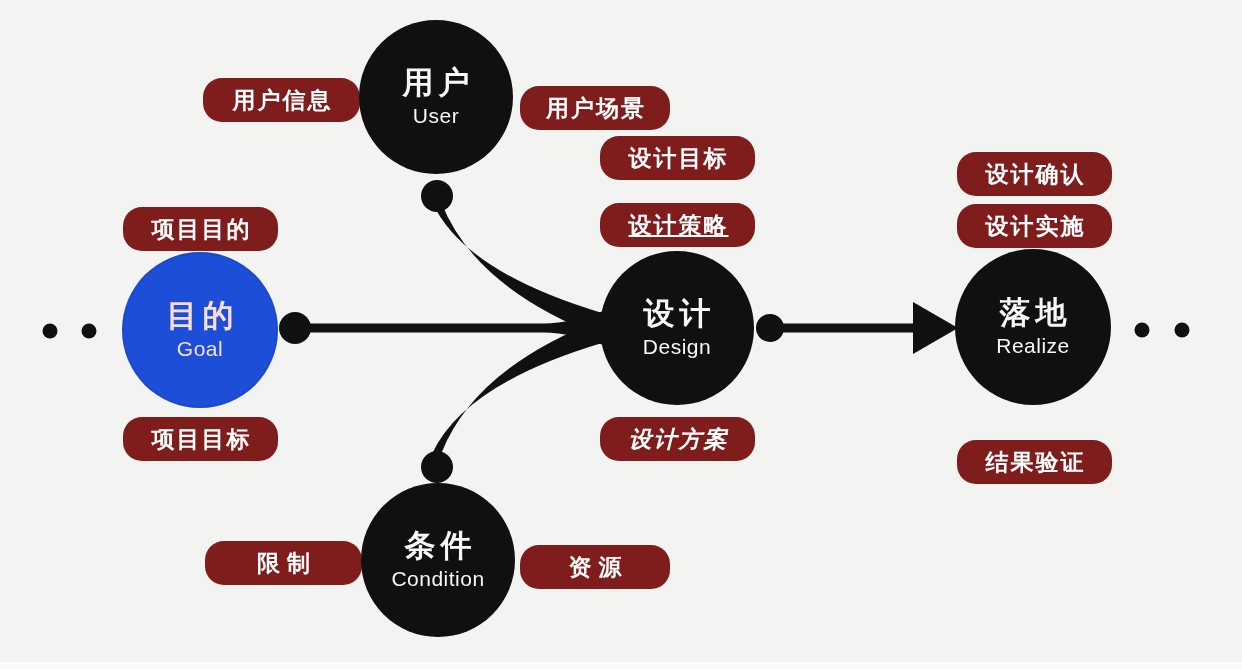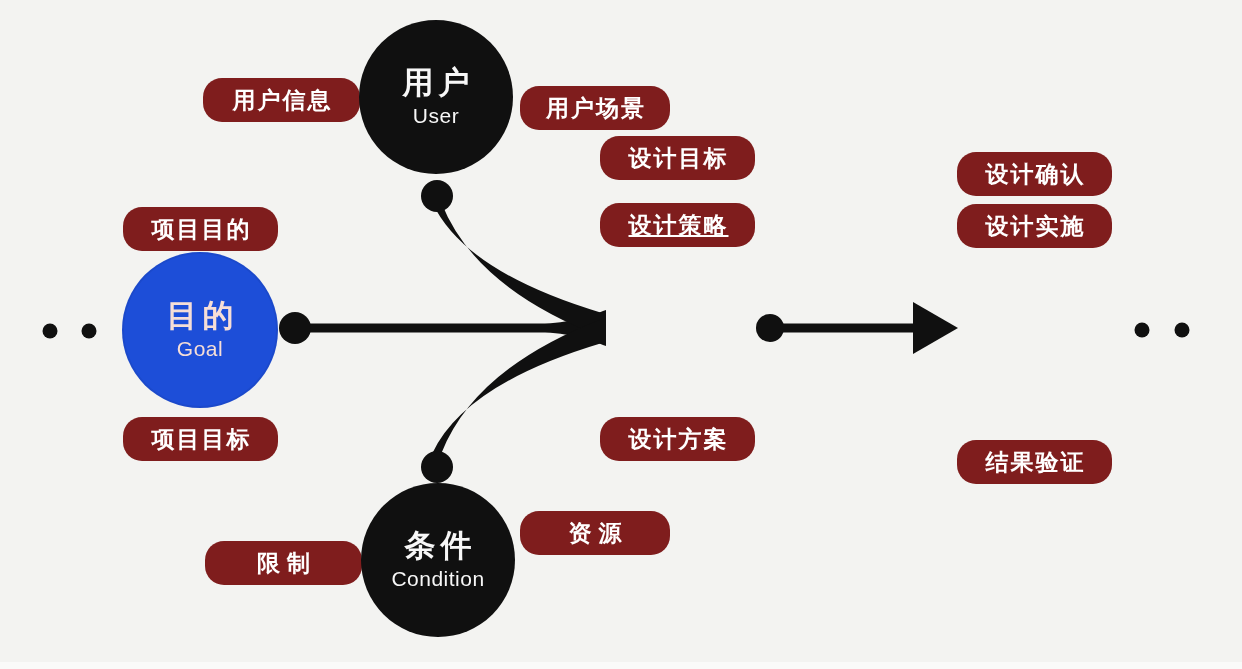--- a/index.html
+++ b/index.html
@@ -60,40 +60,48 @@
   </svg>
 
   <div class="pill" style="left:123px;top:207px;width:155px;">项目目的</div>
   <div class="pill" style="left:123px;top:417px;width:155px;">项目目标</div>
 
   <div class="pill" style="left:203px;top:78px;width:157px;">用户信息</div>
   <div class="pill" style="left:520px;top:78px;width:150px;margin-top:8px;">用户场景</div>
 
   <div class="pill" style="left:600px;top:136px;width:155px;">设计目标</div>
   <div class="pill" style="left:600px;top:203px;width:155px;text-decoration:underline;">设计策略</div>
-  <div class="pill" style="left:600px;top:417px;width:155px;">设计方案</div>
+  <div class="pill" style="left:600px;top:417px;width:155px;font-style:italic;">设计方案</div>
 
   <div class="pill" style="left:957px;top:152px;width:155px;">设计确认</div>
   <div class="pill" style="left:957px;top:204px;width:155px;">设计实施</div>
   <div class="pill" style="left:957px;top:440px;width:155px;">结果验证</div>
 
   <div class="pill wide-space" style="left:205px;top:541px;width:157px;">限制</div>
-  <div class="pill wide-space" style="left:520px;top:511px;width:150px;font-family:Liberation Mono, monospace;">资源</div>
+  <div class="pill wide-space" style="left:520px;top:545px;width:150px;font-family:Liberation Mono, monospace;">资源</div>
 
   <div class="node red" style="left:122px;top:252px;width:156px;height:156px;">
     <div class="zh">目的</div>
     <div class="en">Goal</div>
   </div>
 
   <div class="node" style="left:359px;top:20px;width:154px;height:154px;">
     <div class="zh">用户</div>
     <div class="en">User</div>
   </div>
 
+  <div class="node" style="left:600px;top:251px;width:154px;height:154px;">
+    <div class="zh">设计</div>
+    <div class="en">Design</div>
+  </div>
 
   <div class="node" style="left:361px;top:483px;width:154px;height:154px;">
     <div class="zh">条件</div>
     <div class="en">Condition</div>
   </div>
 
+  <div class="node" style="left:955px;top:249px;width:156px;height:156px;">
+    <div class="zh">落地</div>
+    <div class="en">Realize</div>
+  </div>
 
   <div class="bottom-strip"></div>
 </div>
 
 </body></html>

